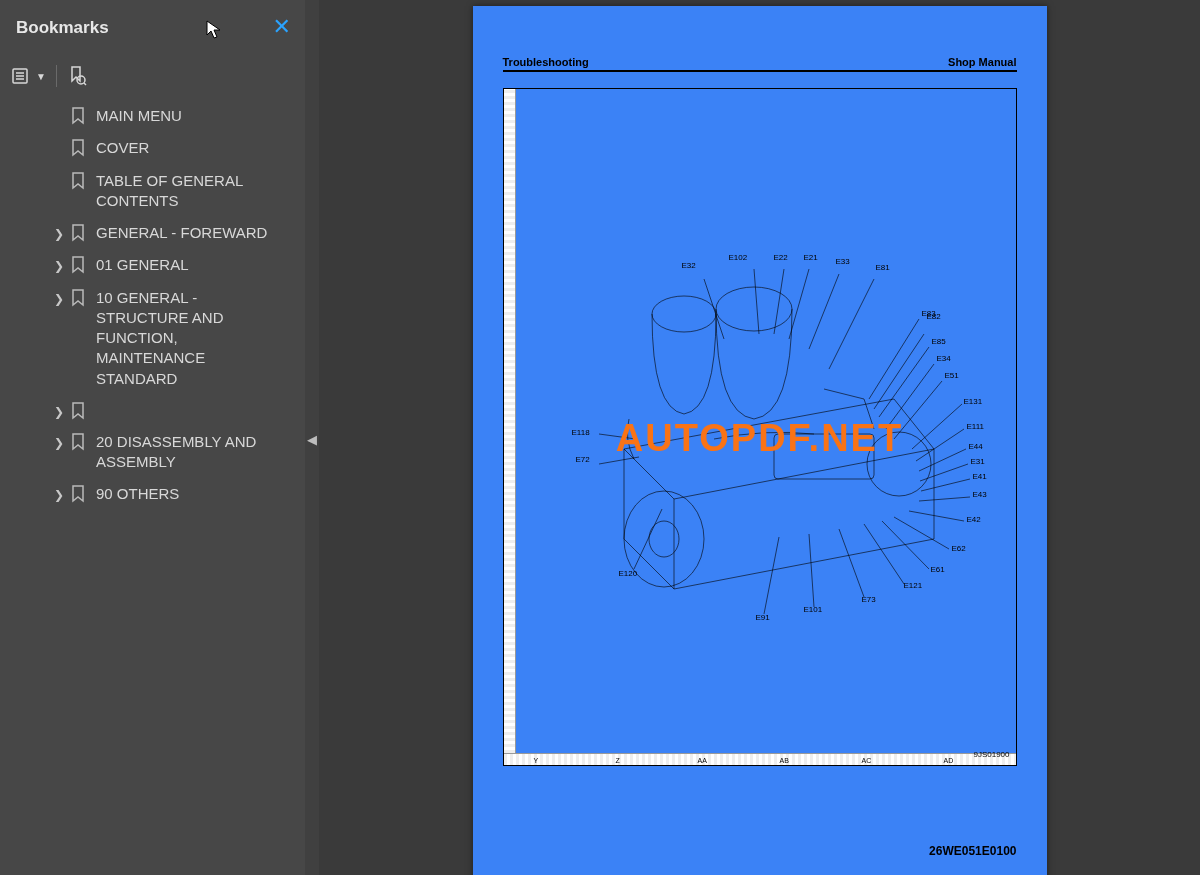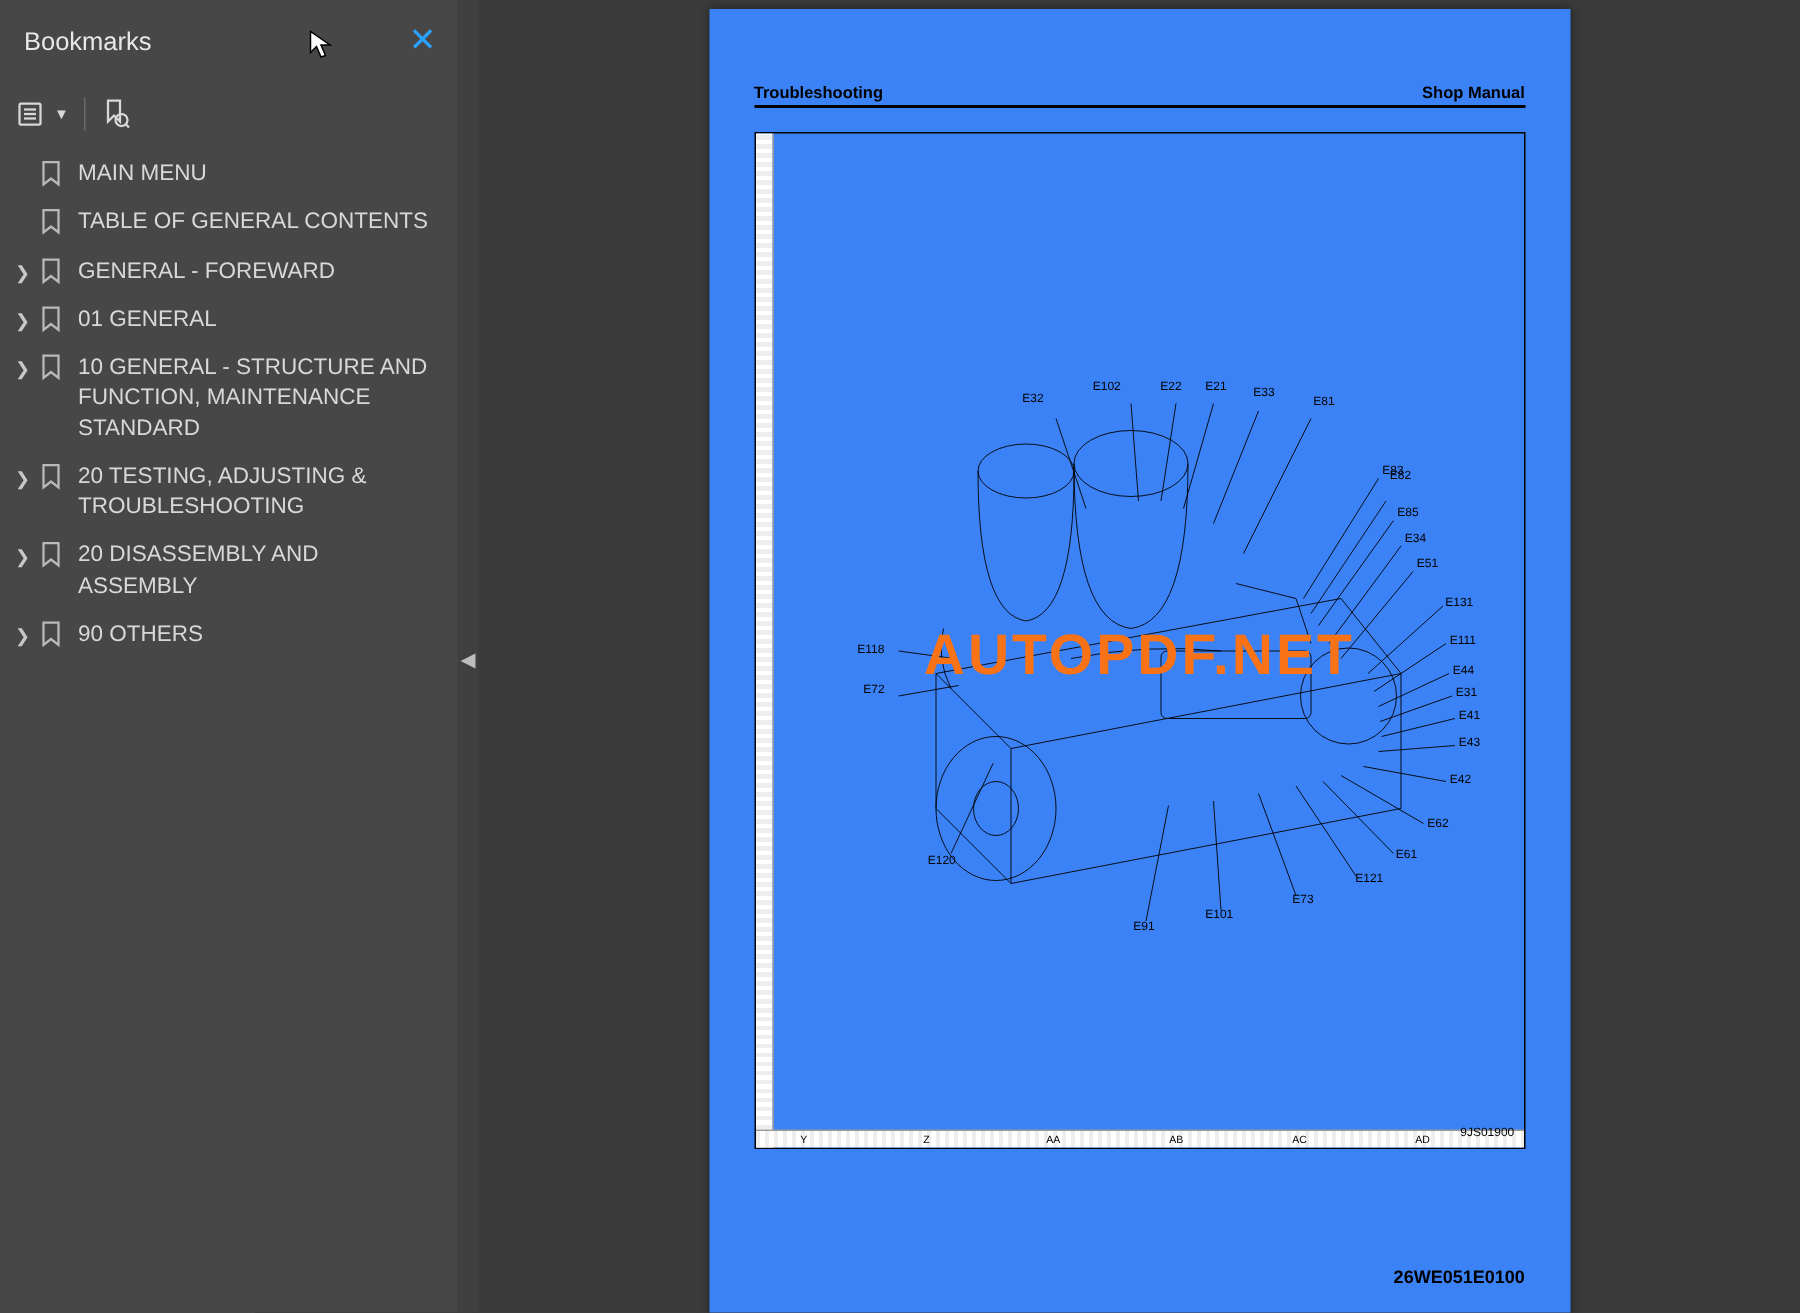--- a/index.html
+++ b/index.html
@@ -1,27 +1,27 @@
 <!DOCTYPE html>
 <html><head>
 <meta charset="utf-8">
 <style>
 * { margin:0; padding:0; box-sizing:border-box; }
 body { width:1200px; height:875px; background:#404040; font-family:"Segoe UI",Arial,sans-serif; overflow:hidden; position:relative; }
 
 .sidebar { position:absolute; left:0; top:0; width:305px; height:875px; background:#474747; display:flex; flex-direction:column; }
 .sb-header { height:56px; display:flex; align-items:center; padding:0 16px; position:relative; }
-.sb-title { color:#e8e8e8; font-size:17px; font-weight:400; }
+.sb-title { color:#e8e8e8; font-size:17px; font-weight:700; }
 .sb-close { position:absolute; right:14px; top:14px; color:#2aa3ff; font-size:22px; cursor:pointer; }
 .cursor-ico { position:absolute; left:206px; top:20px; }
 
 .sb-toolbar { height:40px; display:flex; align-items:center; padding:0 12px; gap:10px; }
 .tb-btn { color:#d8d8d8; display:flex; align-items:center; font-size:18px; }
 
-.bm-list { flex:1; overflow:auto; padding:4px 8px 4px 2px; }
+.bm-list { flex:1; overflow:auto; padding:4px 8px 4px 2px;margin-left:44px; }
 .bm-item { display:flex; align-items:flex-start; padding:6px 4px 6px 4px; color:#d8d8d8; font-size:15px; line-height:1.35; cursor:pointer; }
 .bm-chev { width:18px; flex:0 0 18px; display:flex; justify-content:center; color:#c8c8c8; font-size:12px; padding-top:3px; }
 .bm-ico { width:20px; flex:0 0 20px; display:flex; justify-content:center; padding-top:1px; }
 .bm-label { flex:1; padding-left:8px; padding-right:4px; }
 
 .collapse-handle { position:absolute; left:305px; top:432px; width:14px; height:14px; color:#bdbdbd; font-size:13px; display:flex; align-items:center; justify-content:center; cursor:pointer; }
 
 .viewer { position:absolute; left:319px; top:0; width:881px; height:875px; background:#3a3a3a; display:flex; align-items:flex-start; justify-content:center; padding-top:6px; }
 .page { width:574px; height:874px; background:#3b82f6; position:relative; box-shadow:0 0 6px rgba(0,0,0,.5); }
 .page-header { position:absolute; top:50px; left:30px; right:30px; display:flex; justify-content:space-between; font:bold 11px Arial; color:#000; border-bottom:2px solid #000; padding-bottom:2px; }
@@ -83,20 +83,29 @@
         </span>
         <span class="bm-label">MAIN MENU</span>
       </div>
       <div class="bm-item">
         <span class="bm-chev"></span>
         <span class="bm-ico">
           <svg width="16" height="18" viewBox="0 0 16 18">
             <path d="M3 1 L13 1 L13 16 L8 12 L3 16 Z" fill="none" stroke="#bababa" stroke-width="1.5"></path>
           </svg>
         </span>
+        <span class="bm-label">COVER</span>
+      </div>
+      <div class="bm-item">
+        <span class="bm-chev"></span>
+        <span class="bm-ico">
+          <svg width="16" height="18" viewBox="0 0 16 18">
+            <path d="M3 1 L13 1 L13 16 L8 12 L3 16 Z" fill="none" stroke="#bababa" stroke-width="1.5"></path>
+          </svg>
+        </span>
         <span class="bm-label">TABLE OF GENERAL CONTENTS</span>
       </div>
       <div class="bm-item">
         <span class="bm-chev">❯</span>
         <span class="bm-ico">
           <svg width="16" height="18" viewBox="0 0 16 18">
             <path d="M3 1 L13 1 L13 16 L8 12 L3 16 Z" fill="none" stroke="#bababa" stroke-width="1.5"></path>
           </svg>
         </span>
         <span class="bm-label">GENERAL - FOREWARD</span>
@@ -119,21 +128,20 @@
         </span>
         <span class="bm-label">10 GENERAL - STRUCTURE AND FUNCTION, MAINTENANCE STANDARD</span>
       </div>
       <div class="bm-item">
         <span class="bm-chev">❯</span>
         <span class="bm-ico">
           <svg width="16" height="18" viewBox="0 0 16 18">
             <path d="M3 1 L13 1 L13 16 L8 12 L3 16 Z" fill="none" stroke="#bababa" stroke-width="1.5"></path>
           </svg>
         </span>
-        <span class="bm-label">20 TESTING, ADJUSTING &amp; TROUBLESHOOTING</span>
       </div>
       <div class="bm-item">
         <span class="bm-chev">❯</span>
         <span class="bm-ico">
           <svg width="16" height="18" viewBox="0 0 16 18">
             <path d="M3 1 L13 1 L13 16 L8 12 L3 16 Z" fill="none" stroke="#bababa" stroke-width="1.5"></path>
           </svg>
         </span>
         <span class="bm-label">20 DISASSEMBLY AND ASSEMBLY</span>
       </div>

